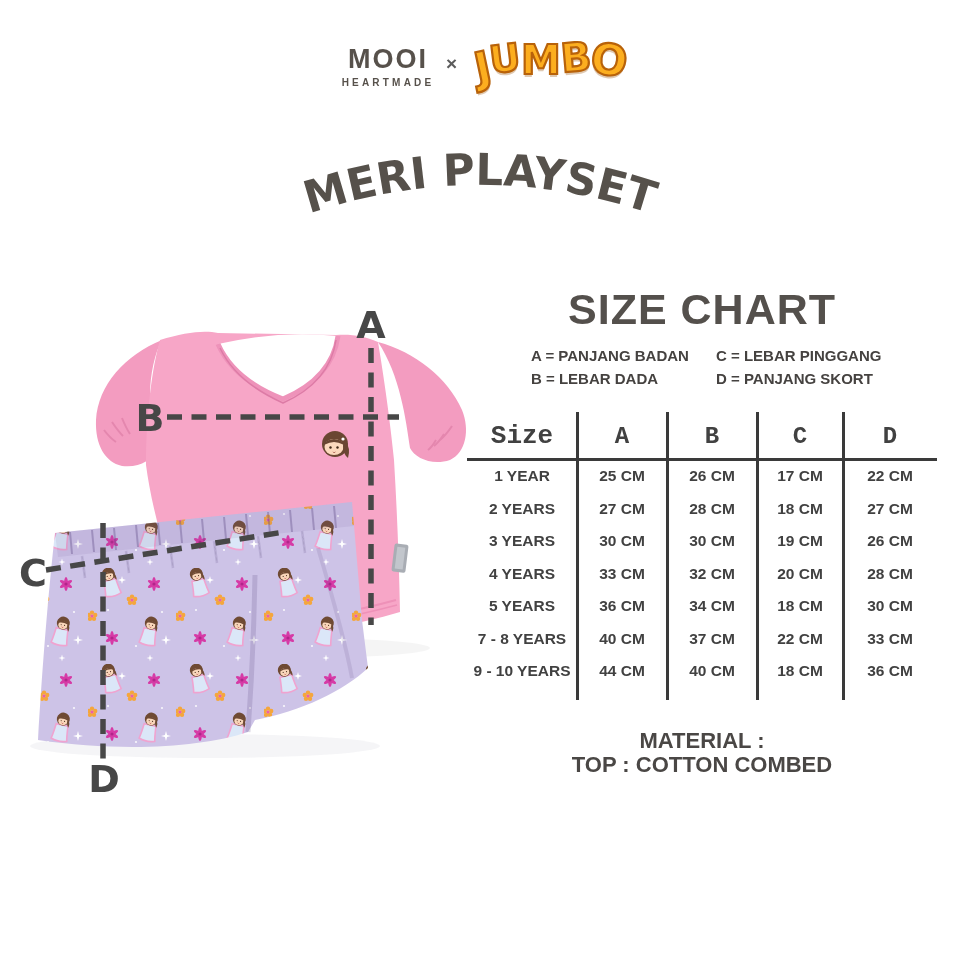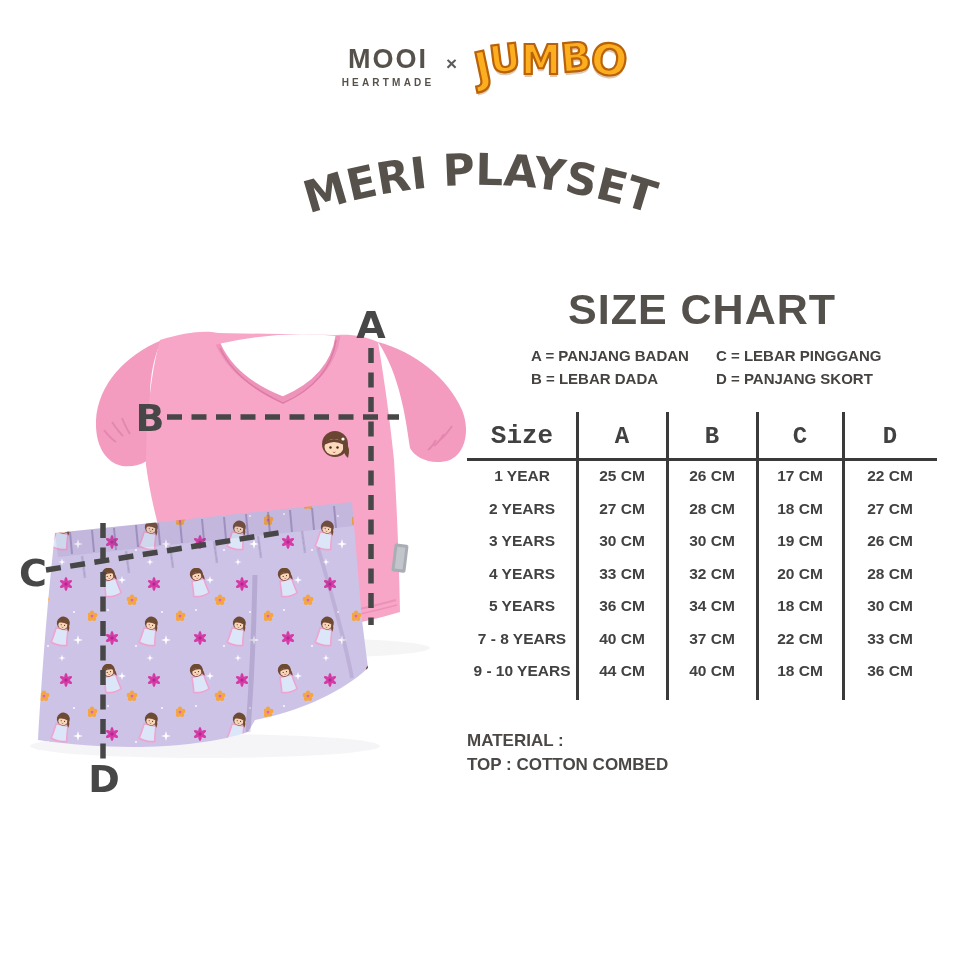--- a/index.html
+++ b/index.html
@@ -42,22 +42,22 @@
               grid-template-rows:48px repeat(7, 32.5px); }
   .sc-cell { display:flex; align-items:center; justify-content:center;
              font-weight:bold; color:#414141; font-size:15.5px; white-space:nowrap; }
   .sc-head { font-size:24px;font-family:Liberation Mono, monospace; }
   .sc-head-size { font-size:26px; }
   .vline { position:absolute; top:0; width:3.5px; height:288px; background:#3a3a3a; }
   .vl1 { left:108.5px; } .vl2 { left:198.5px; } .vl3 { left:288.5px; } .vl4 { left:374.5px; }
   .hline { position:absolute; left:0; top:46px; width:470px; height:3px; background:#3a3a3a; }
 
   
-  .material { position:absolute; left:467px; top:729px; width:470px; 
-              font-size:17px; font-weight:bold; color:#4a4745; line-height:23.5px; }
+  .material { position:absolute; left:467px; top:729px; width:470px; text-align:center;
+              font-size:22px; font-weight:bold; color:#4a4745; line-height:23.5px; }
 </style>
 </head>
 <body>
 
 <div class="canvas">
 
   <div class="mooi-block">
     <div class="mooi-word">MOOI</div>
     <div class="mooi-sub">HEARTMADE</div>
   </div>

